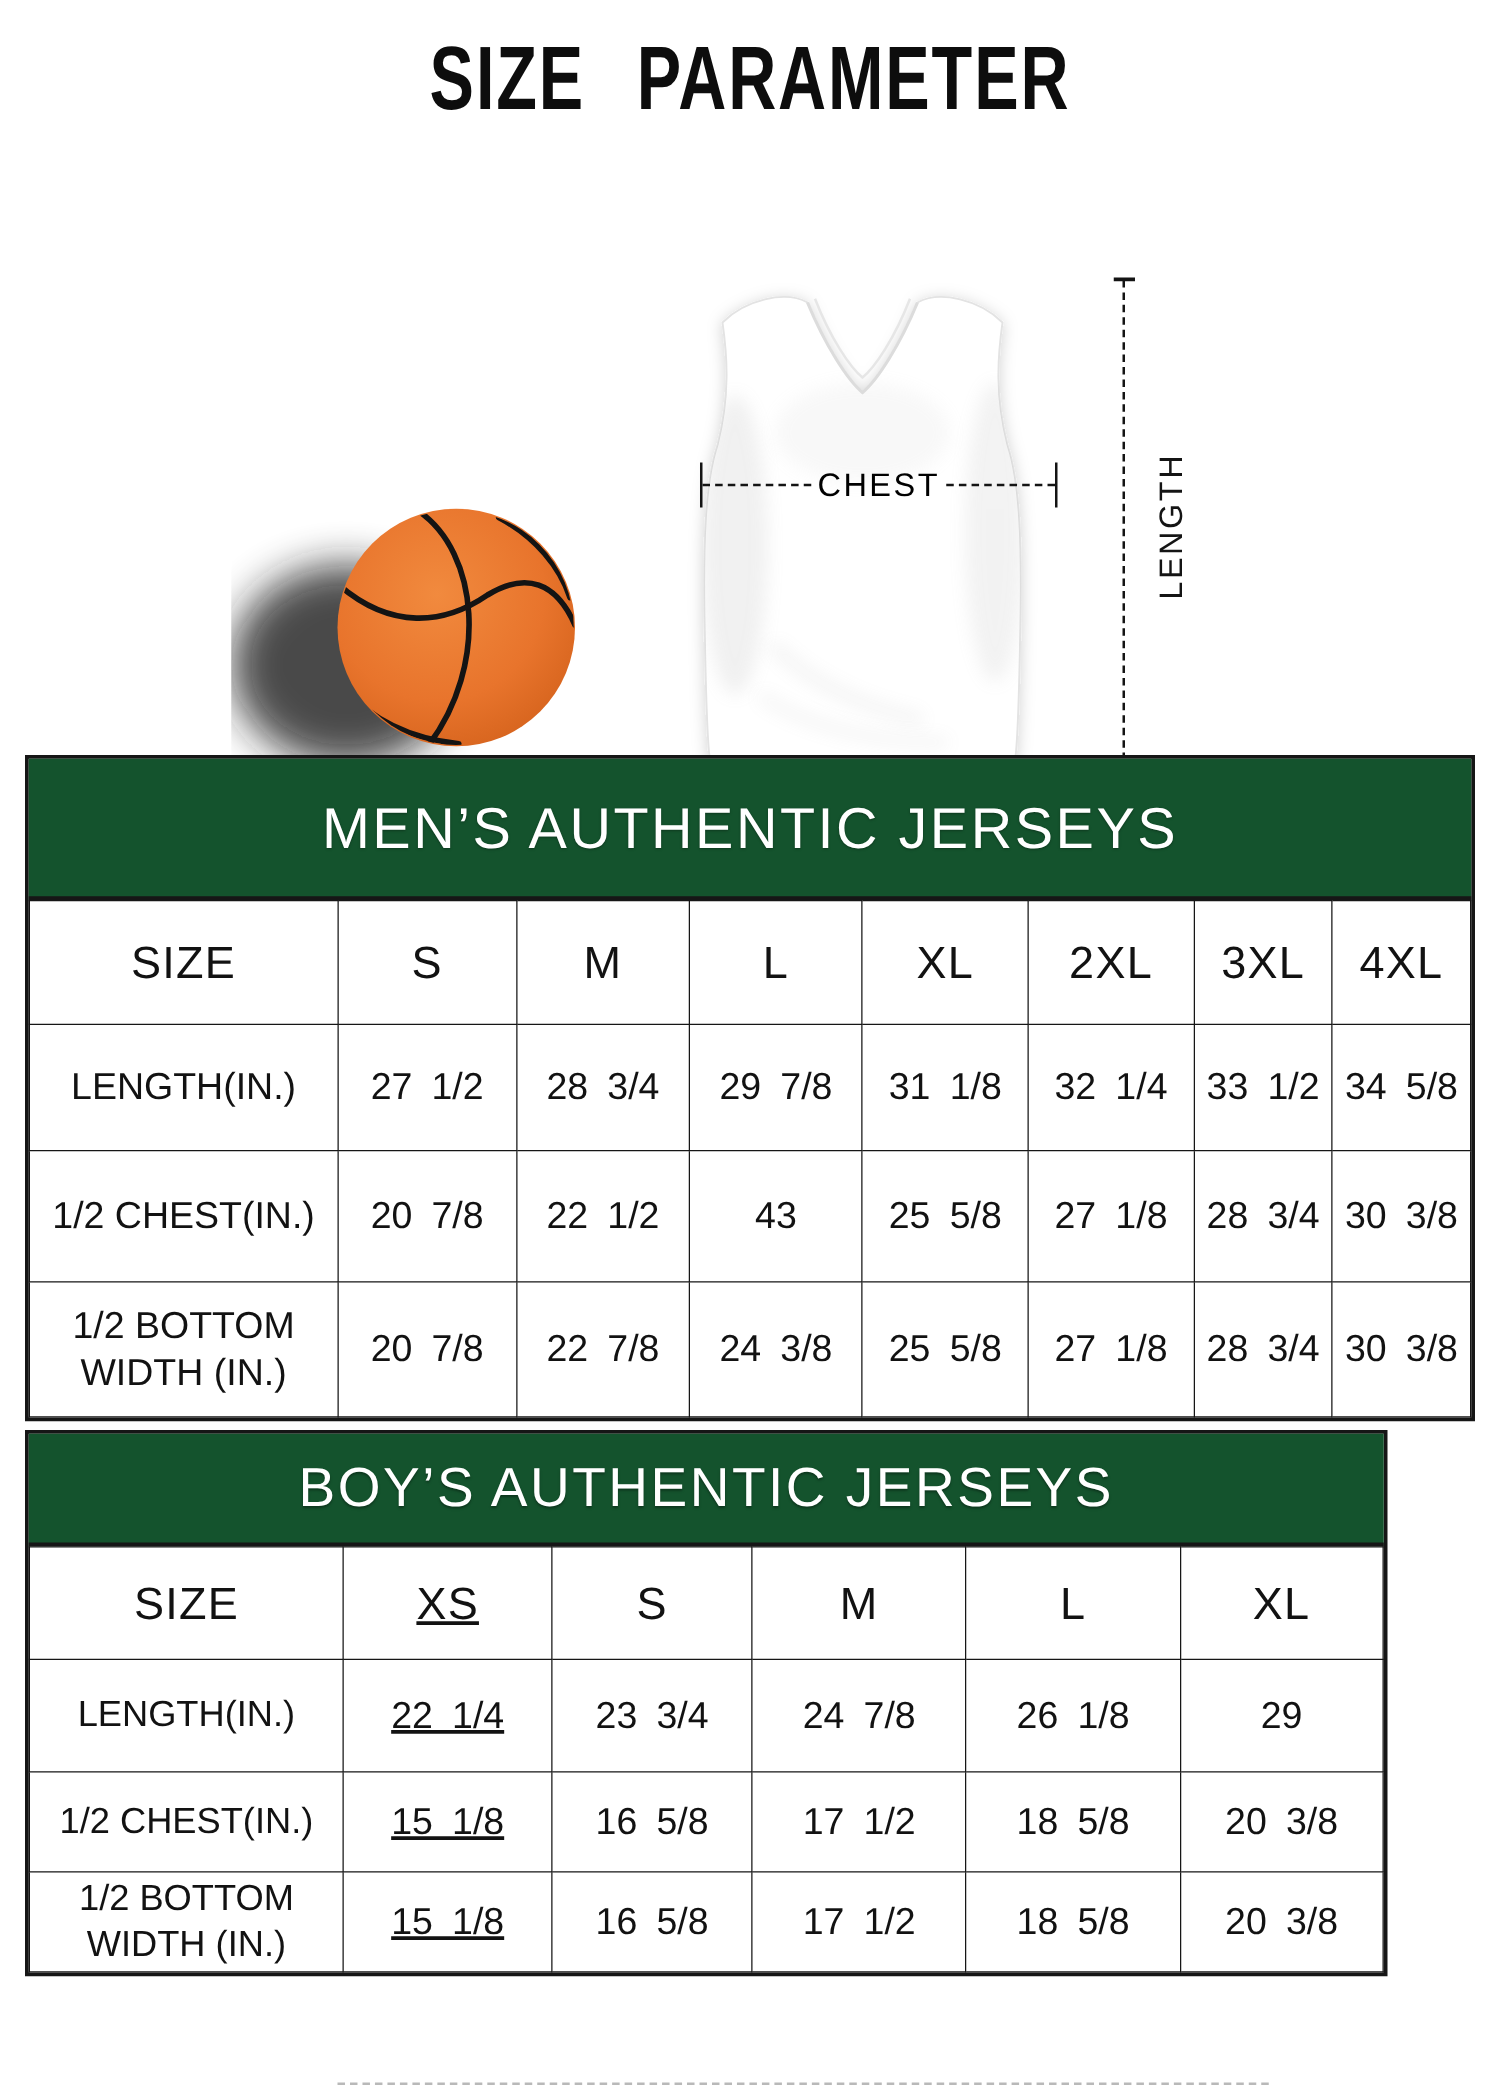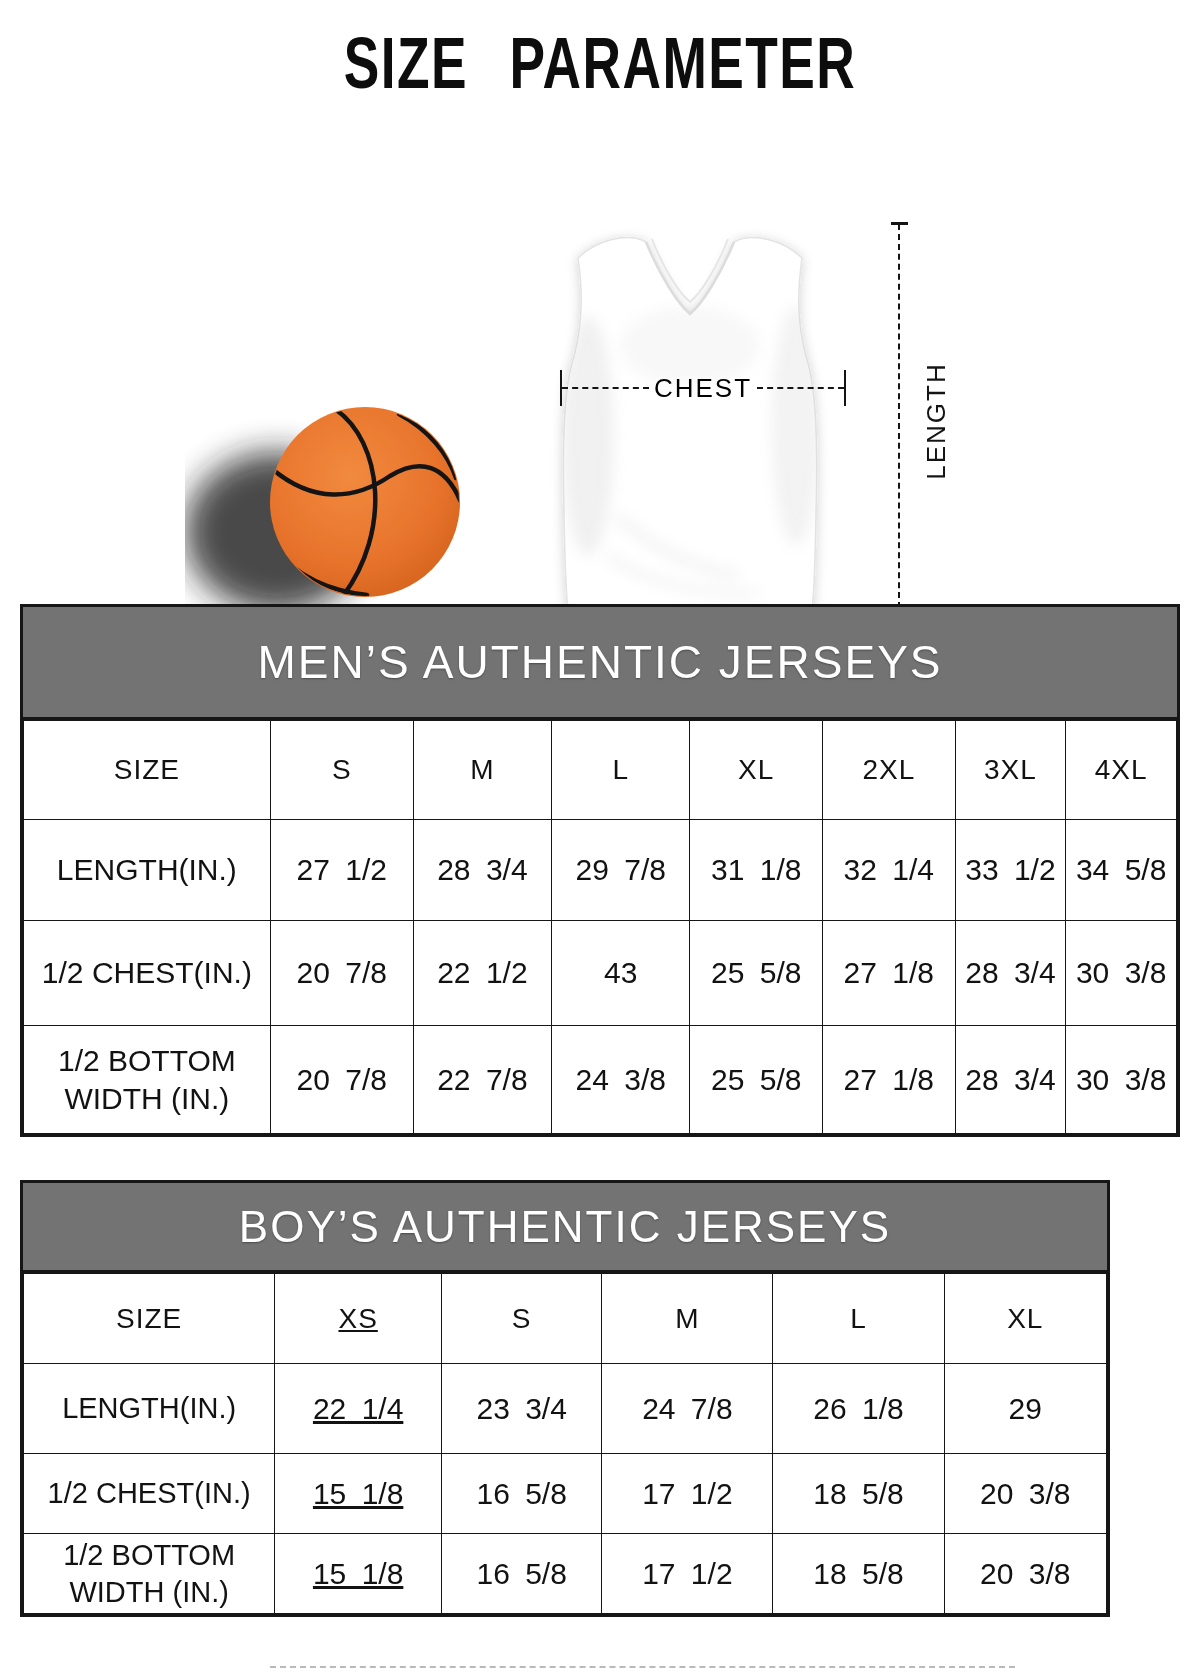--- a/index.html
+++ b/index.html
@@ -43,55 +43,55 @@
   .length-line .htick.bottom { bottom:-2px; }
   .length-label {
     position:absolute; left:-28px; top:50%;
     transform:translate(8px,-50%) rotate(-90deg);
     font-size:26px; letter-spacing:2px; color:#141414; white-space:nowrap;
   }
 
   
   .size-table { position:absolute; background:#fff; border:3px solid #161616; box-sizing:border-box; }
   .size-table .band {
-    background:#737373; color:#fff; text-align:center;
+    background:#14532d; color:#fff; text-align:center;
     border-bottom:3px solid #161616;
     text-shadow:0 1px 2px rgba(0,0,0,0.35);
     letter-spacing:2px; overflow:hidden;
   }
   .size-table table {
     width:100%; border-collapse:collapse; table-layout:fixed;
   }
   .size-table th, .size-table td {
     border:1.5px solid #161616; font-weight:normal; text-align:center;
     vertical-align:middle; color:#121212; padding:0 2px; box-sizing:border-box;
     overflow:hidden;
   }
-  .size-table thead th { font-size:28px; letter-spacing:1px; }
+  .size-table thead th { font-size:36px; letter-spacing:1px; }
   .size-table tbody th { font-size:30px; white-space:pre-line; line-height:1.25; }
   .size-table tbody td { font-size:30px; word-spacing:7px; }
 
   
   .men { left:20px; top:604px; width:1160px; }
   .men .band { height:110px; line-height:110px; font-size:46px; }
   .men thead tr { height:99px; }
   .men tbody tr:nth-child(1) { height:101px; }
   .men tbody tr:nth-child(2) { height:105px; }
   .men tbody tr:nth-child(3) { height:108px; }
   .men th:nth-child(1), .men td:nth-child(1) { width:21.4%; }
   .men th:nth-child(2), .men td:nth-child(2) { width:12.4%; }
   .men th:nth-child(3), .men td:nth-child(3) { width:12.0%; }
   .men th:nth-child(4), .men td:nth-child(4) { width:12.0%; }
   .men th:nth-child(5), .men td:nth-child(5) { width:11.5%; }
   .men th:nth-child(6), .men td:nth-child(6) { width:11.5%; }
   .men th:nth-child(7), .men td:nth-child(7) { width:9.6%; }
   .men th:nth-child(8), .men td:nth-child(8) { width:9.6%; }
 
   
-  .boys { left:20px; top:1180px; width:1090px; }
+  .boys { left:20px; top:1144px; width:1090px; }
   .boys .band { height:87px; line-height:87px; font-size:44px; }
   .boys thead tr { height:90px; }
   .boys tbody tr:nth-child(1) { height:90px; }
   .boys tbody tr:nth-child(2) { height:80px; }
   .boys tbody tr:nth-child(3) { height:80px; }
   .boys tbody th { font-size:29px; }
   .boys th:nth-child(1), .boys td:nth-child(1) { width:23.2%; }
   .boys th:nth-child(2), .boys td:nth-child(2) { width:15.4%;text-decoration:underline; }
   .boys th:nth-child(3), .boys td:nth-child(3) { width:14.8%; }
   .boys th:nth-child(4), .boys td:nth-child(4) { width:15.8%; }

